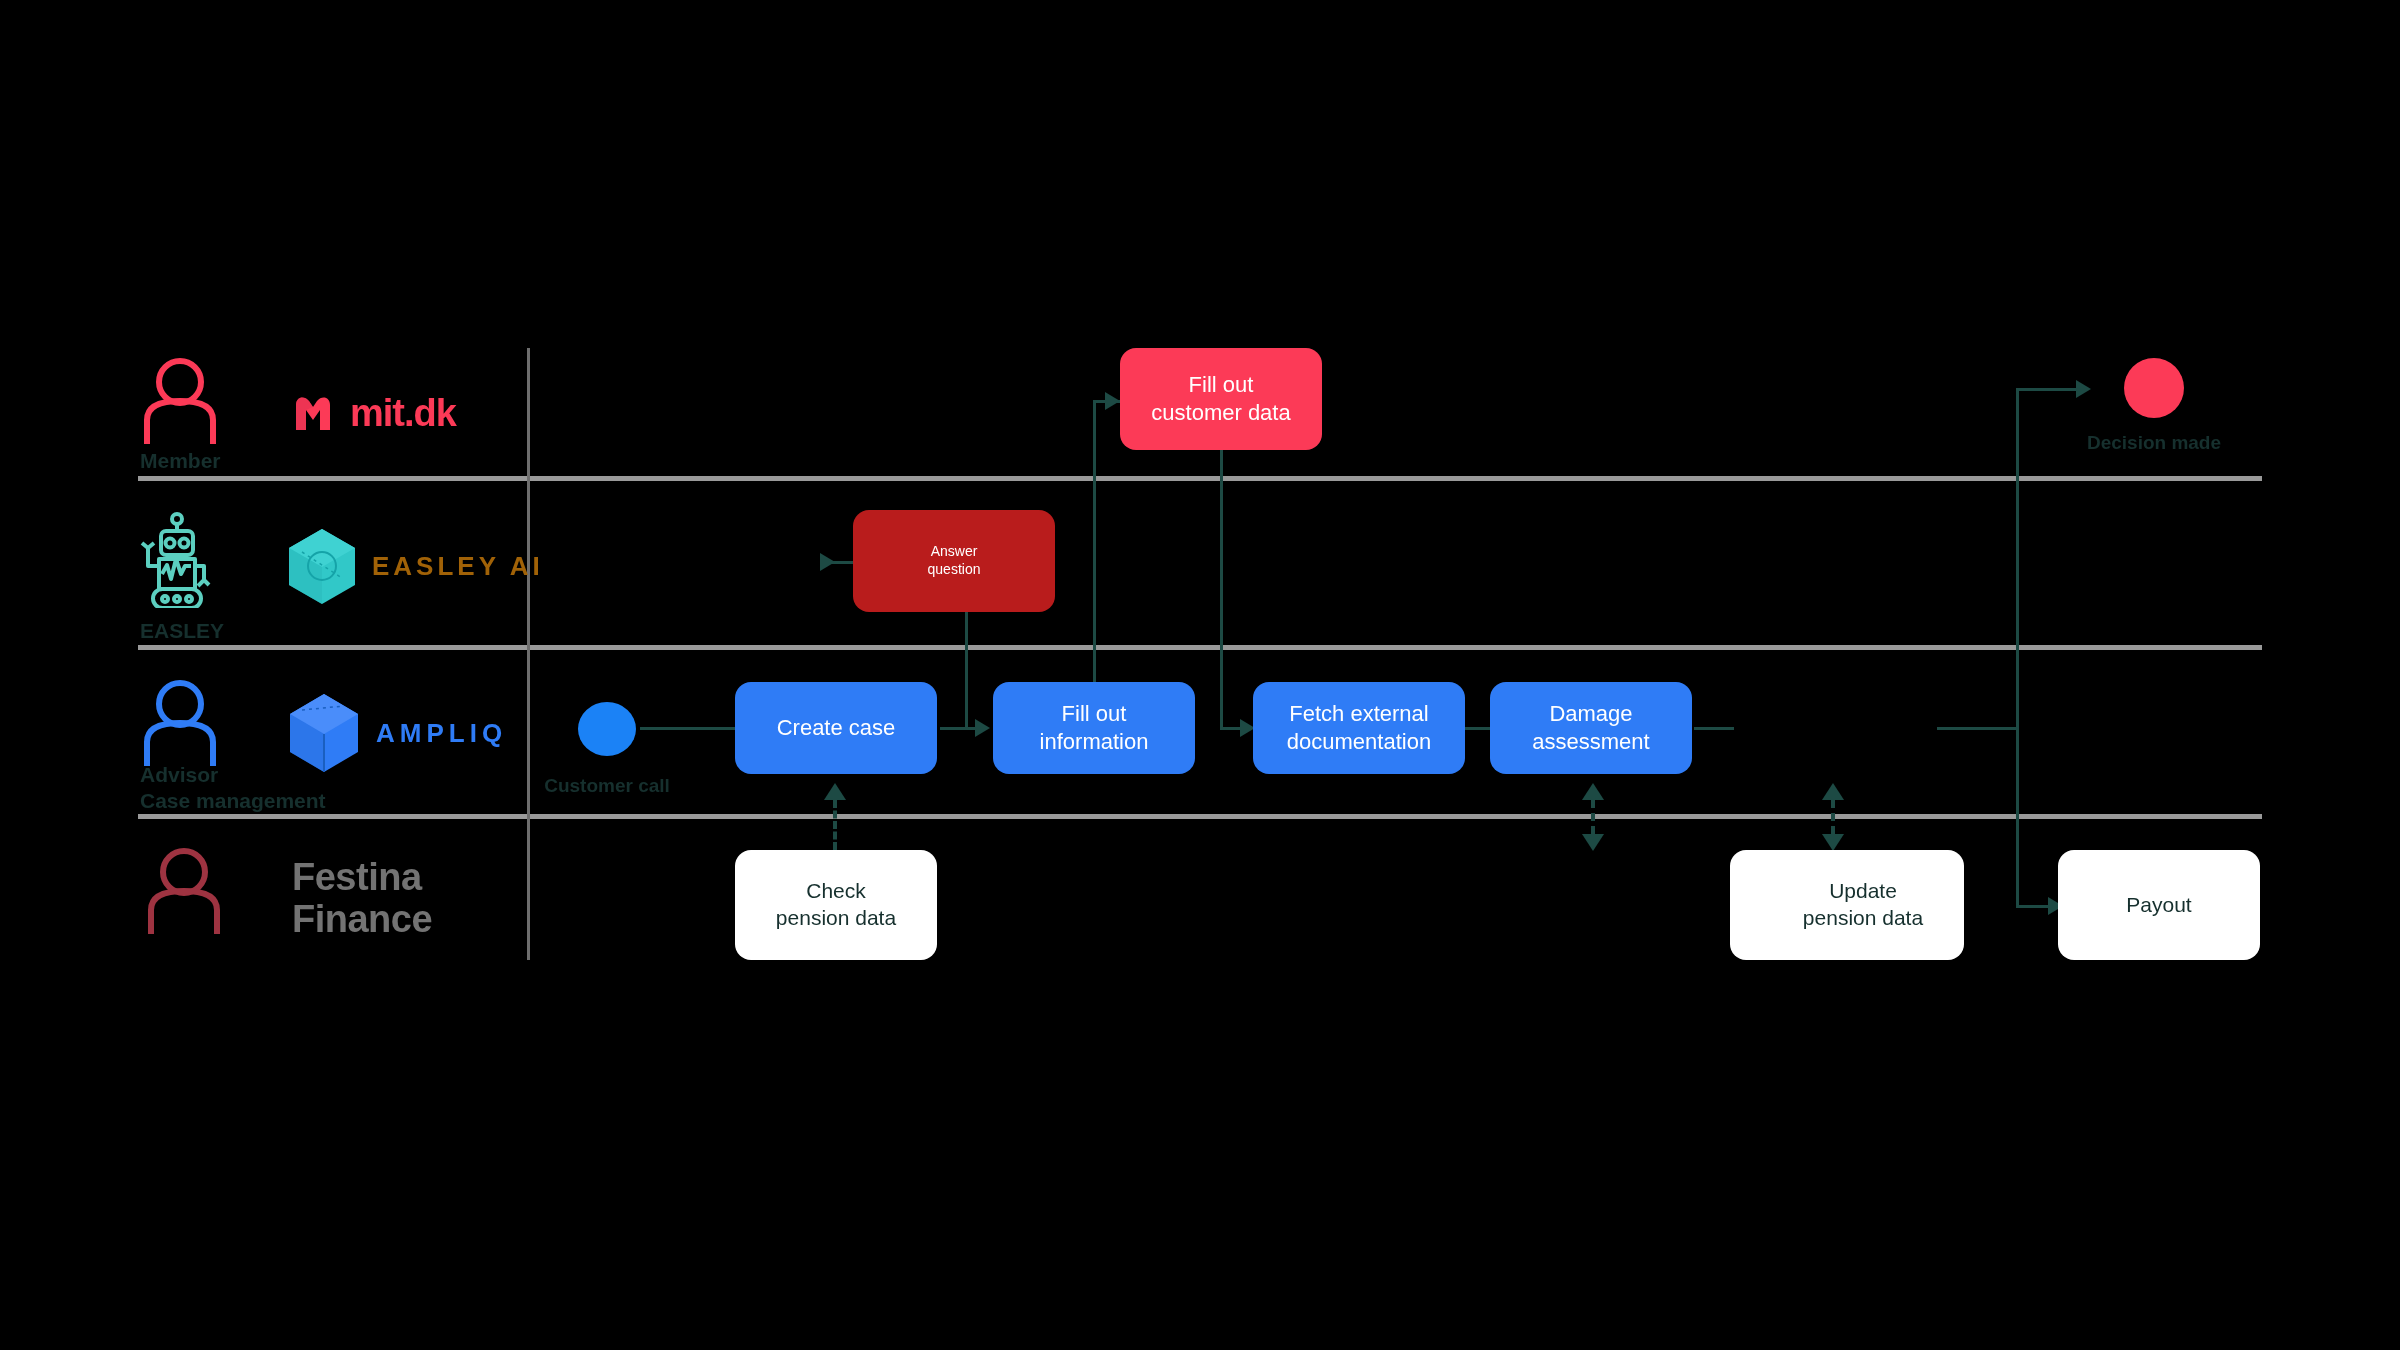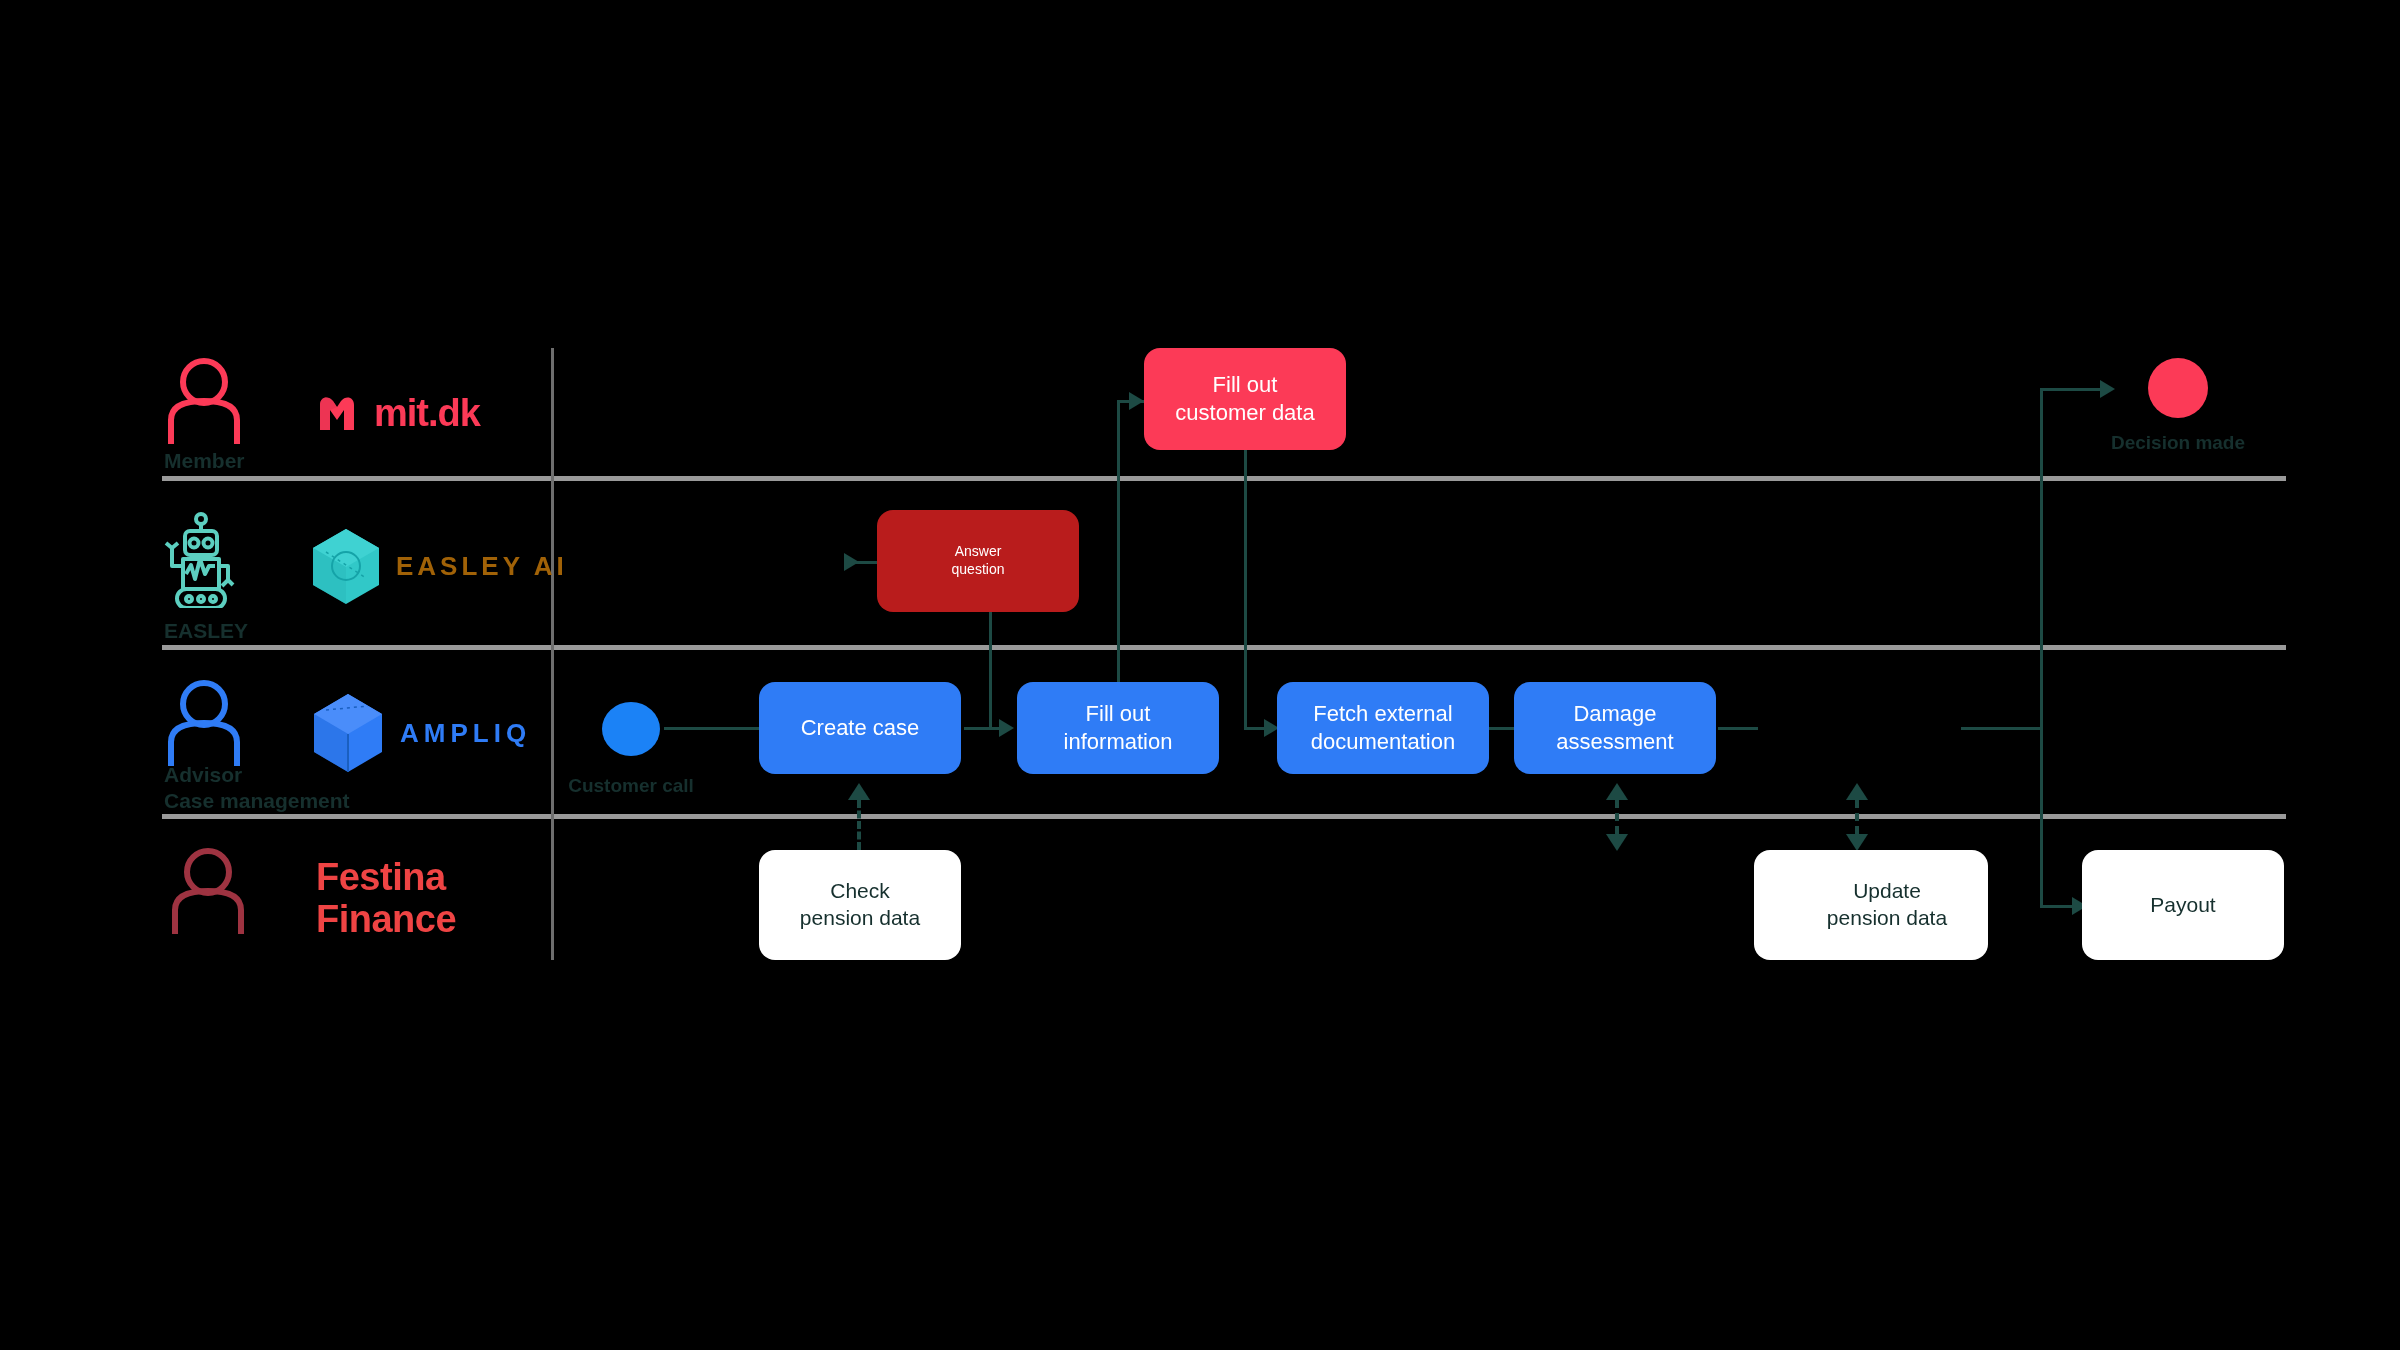--- a/index.html
+++ b/index.html
@@ -1,19 +1,19 @@
 <!DOCTYPE html>
 <html><head>
 <meta charset="utf-8">
 <title>Swimlane Process Diagram</title>
 <style>
   html,body{margin:0;padding:0;background:#000;}
   body{width:2400px;height:1350px;position:relative;overflow:hidden;
        font-family:"Liberation Sans",sans-serif;}
-  #stage{position:absolute;left:0;top:0;width:1935px;height:1350px;margin-left:24px;}
+  #stage{position:absolute;left:0;top:0;width:1935px;height:1350px;}
 
   .lane-divider{position:absolute;height:5px;background:#9a9a9a;left:138px;width:2124px;}
   .vline{position:absolute;width:3px;background:#6e6e6e;}
 
   .lane-icon{position:absolute;}
   .lane-logo{position:absolute;display:flex;align-items:center;gap:16px;}
   .logo-text{font-weight:bold;letter-spacing:1px;}
   .lane-label{position:absolute;color:#16302e;font-size:21px;line-height:26px;font-weight:600;white-space:pre-line;}
 
   .node{position:absolute;border-radius:16px;display:flex;align-items:center;justify-content:center;
@@ -102,21 +102,21 @@
     <span class="logo-text" style="color:#2f7cf6;font-size:26px;letter-spacing:5px;">AMPLIQ</span>
   </div>
   <div class="lane-label" style="left:140px;top:762px;">Advisor
 Case management</div>
 
   <svg class="lane-icon" style="left:144px;top:848px;" width="80" height="86" viewBox="0 0 80 86">
     <circle cx="40" cy="24" r="21" fill="none" stroke="#9e3341" stroke-width="6"></circle>
     <path d="M7 86 V62 C7 48 21 43 40 43 C59 43 73 48 73 62 V86" fill="none" stroke="#9e3341" stroke-width="6"></path>
   </svg>
   <div class="lane-logo" style="left:292px;top:856px;">
-    <span class="logo-text" style="color:#ef4444;font-size:38px;line-height:42px;white-space:pre-line;letter-spacing:-0.5px;">Festina
+    <span class="logo-text" style="color:#737373;font-size:38px;line-height:42px;white-space:pre-line;letter-spacing:-0.5px;">Festina
 Finance</span>
   </div>
 
   <div class="conn h" style="left:640px;top:727px;width:95px;"></div>
 
   <div class="conn v" style="left:965px;top:561px;height:167px;"></div>
   <div class="conn h" style="left:820px;top:561px;width:147px;"></div>
   <div class="arrow right" style="left:820px;top:553px;"></div>
 
   <div class="conn v" style="left:965px;top:612px;height:116px;"></div>

